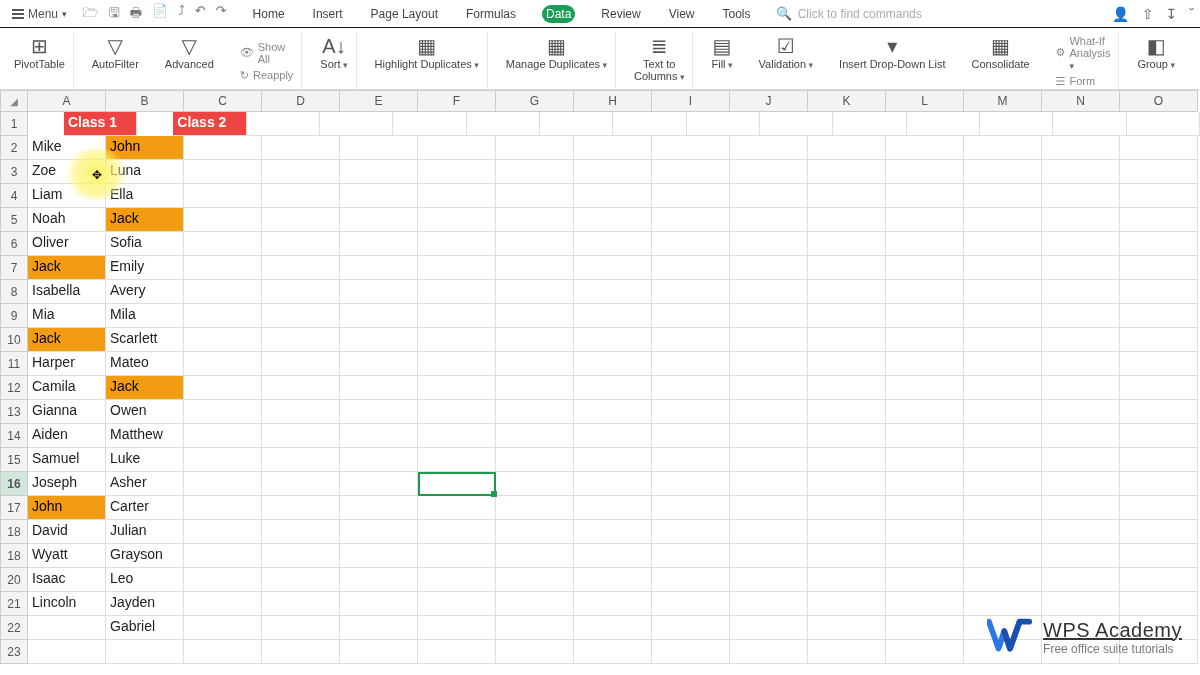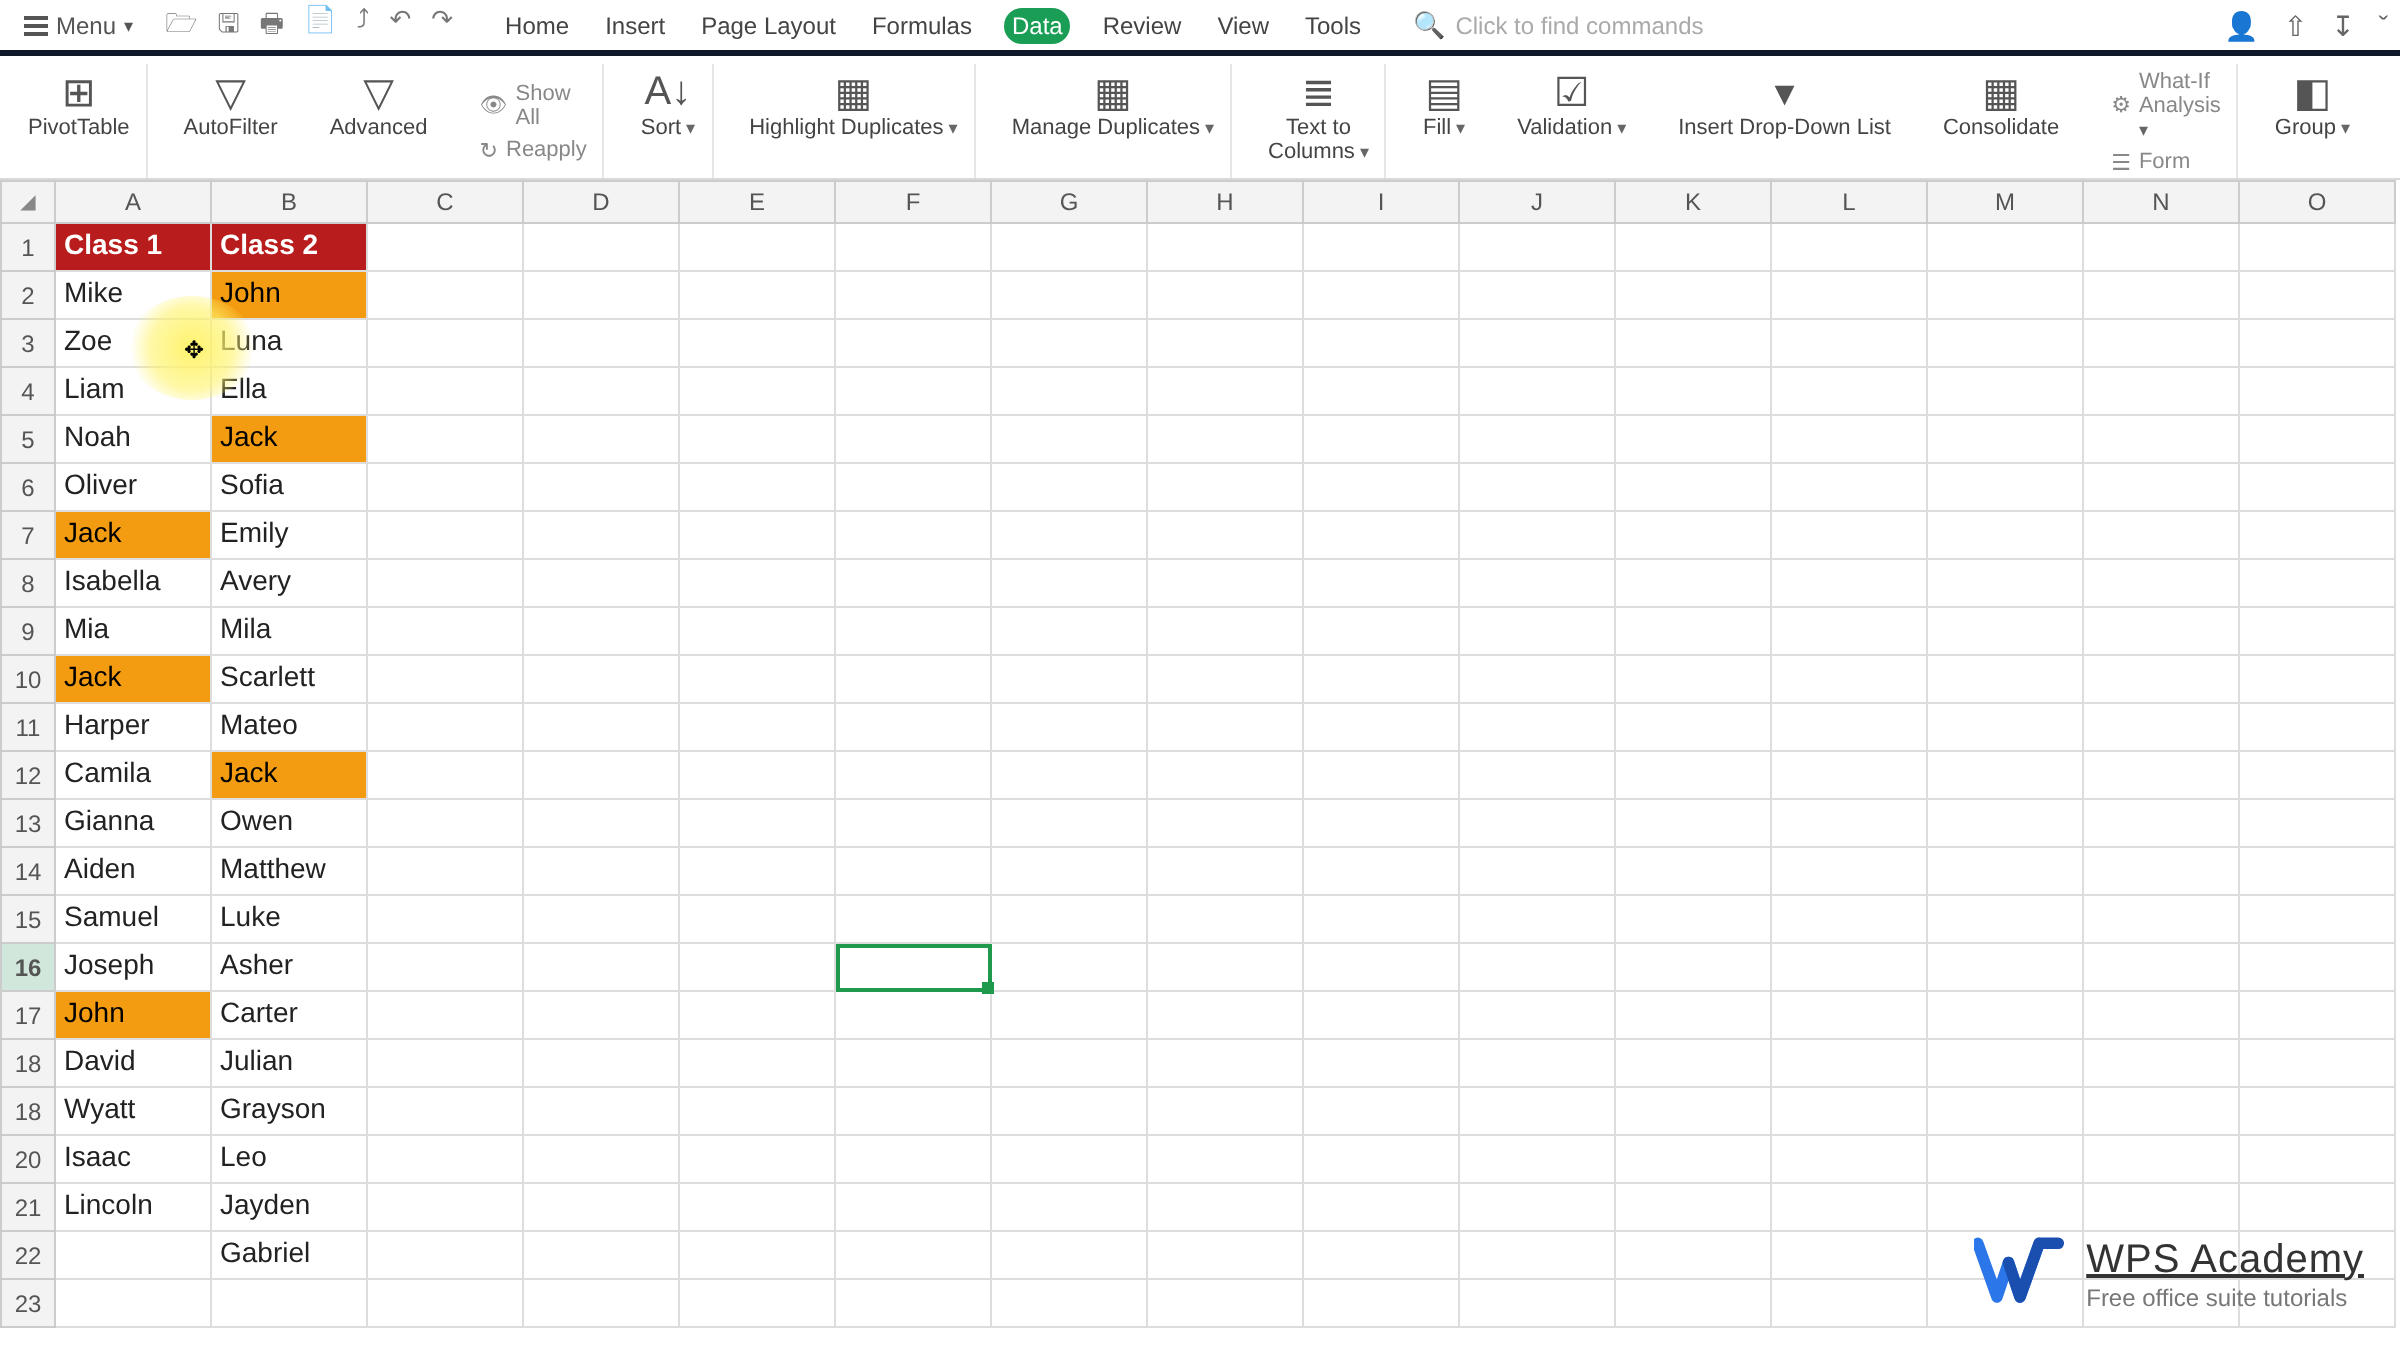--- a/index.html
+++ b/index.html
@@ -1,23 +1,23 @@
 <!DOCTYPE html>
 <html><head>
 <meta charset="utf-8">
 <style>
   *{box-sizing:border-box;margin:0;padding:0;}
   body{font-family:"Segoe UI",Arial,sans-serif;font-size:12px;color:#333;background:#fff;width:1200px;height:675px;overflow:hidden;position:relative;}
   
-  .menubar{height:28px;display:flex;align-items:center;padding:0 6px;border-bottom:3px solid #0f172a;gap:4px;}
+  .menubar{height:28px;display:flex;align-items:center;padding:0 6px;border-bottom:1px solid #0f172a;gap:4px;}
   .menu-btn{display:flex;align-items:center;gap:4px;padding:2px 6px;color:#555;cursor:pointer;}
   .menu-btn .bars{display:inline-block;width:12px;height:10px;background:linear-gradient(#555 0 2px,transparent 2px 4px,#555 4px 6px,transparent 6px 8px,#555 8px 10px);}
   .qa-icons{display:flex;gap:10px;margin-left:6px;}
   .qa-icons span{color:#777;font-size:13px;cursor:pointer;}
-  .tabs{display:flex;gap:14px;margin-left:20px;align-items:center;}
+  .tabs{display:flex;gap:24px;margin-left:20px;align-items:center;}
   .tab{color:#444;padding:2px 2px;cursor:pointer;}
   .tab.active{background:#1a9e55;color:#fff;border-radius:10px;padding:2px 4px;}
   .searchbox{margin-left:20px;color:#aaa;display:flex;align-items:center;gap:5px;}
   .searchbox .mag{font-size:13px;}
   .right-icons{margin-left:auto;display:flex;gap:12px;color:#666;font-size:14px;}
   
   .ribbon{height:62px;display:flex;align-items:flex-start;padding:4px 6px 0;border-bottom:1px solid #d9d9d9;gap:10px;overflow:hidden;}
   .rgroup{display:flex;flex-direction:column;align-items:center;justify-content:flex-start;padding:2px 8px;height:58px;border-right:1px solid #e6e6e6;}
   .rgroup:last-child{border-right:none;}
   .rgroup .icon{font-size:20px;color:#555;height:24px;display:flex;align-items:center;}
@@ -29,21 +29,21 @@
   .sheet-wrap{position:absolute;top:90px;left:0;right:0;bottom:0;}
   .corner{position:absolute;left:0;top:0;width:28px;height:22px;background:#f3f3f3;border:1px solid #ccc;display:flex;align-items:center;justify-content:center;color:#888;font-size:10px;}
   .col-headers{position:absolute;left:28px;top:0;right:0;height:22px;display:flex;}
   .col-h{width:78px;background:#f3f3f3;border:1px solid #ccc;border-left:none;display:flex;align-items:center;justify-content:center;color:#555;font-size:12px;cursor:pointer;}
   .row-headers{position:absolute;left:0;top:22px;width:28px;}
   .row-h{height:24px;background:#f3f3f3;border:1px solid #ccc;border-top:none;display:flex;align-items:center;justify-content:center;color:#555;font-size:12px;cursor:pointer;}
   .row-h.sel{background:#d2e7db;font-weight:bold;}
   .cells{position:absolute;left:28px;top:22px;right:0;}
   .cell-row{display:flex;height:24px;}
   .cell{width:78px;border-right:1px solid #ddd;border-bottom:1px solid #ddd;padding:2px 4px;font-size:14px;color:#222;overflow:hidden;white-space:nowrap;position:relative;}
-  .hdr{background:#b91c1c;color:#fff;font-weight:bold;}
+  .hdr{background:#ef4444;color:#fff;font-weight:bold;margin-left:36px;}
   .hl-orange{background:#f39c12;color:#000;}
   .cursor-box{position:absolute;border:2px solid #1f9a4d;width:78px;height:24px;pointer-events:none;}
   .cursor-handle{position:absolute;width:6px;height:6px;background:#1f9a4d;right:-3px;bottom:-3px;}
   
   .glow{position:absolute;width:64px;height:52px;border-radius:50%;background:radial-gradient(circle,#fff36b 0%,rgba(255,243,107,0.6) 50%,rgba(255,243,107,0) 75%);pointer-events:none;}
   .move-cursor{position:absolute;font-size:12px;color:#000;pointer-events:none;}
   
   .watermark{position:absolute;right:18px;bottom:18px;display:flex;align-items:center;gap:10px;}
   .wm-logo{width:46px;height:40px;}
   .wm-text{display:flex;flex-direction:column;}

